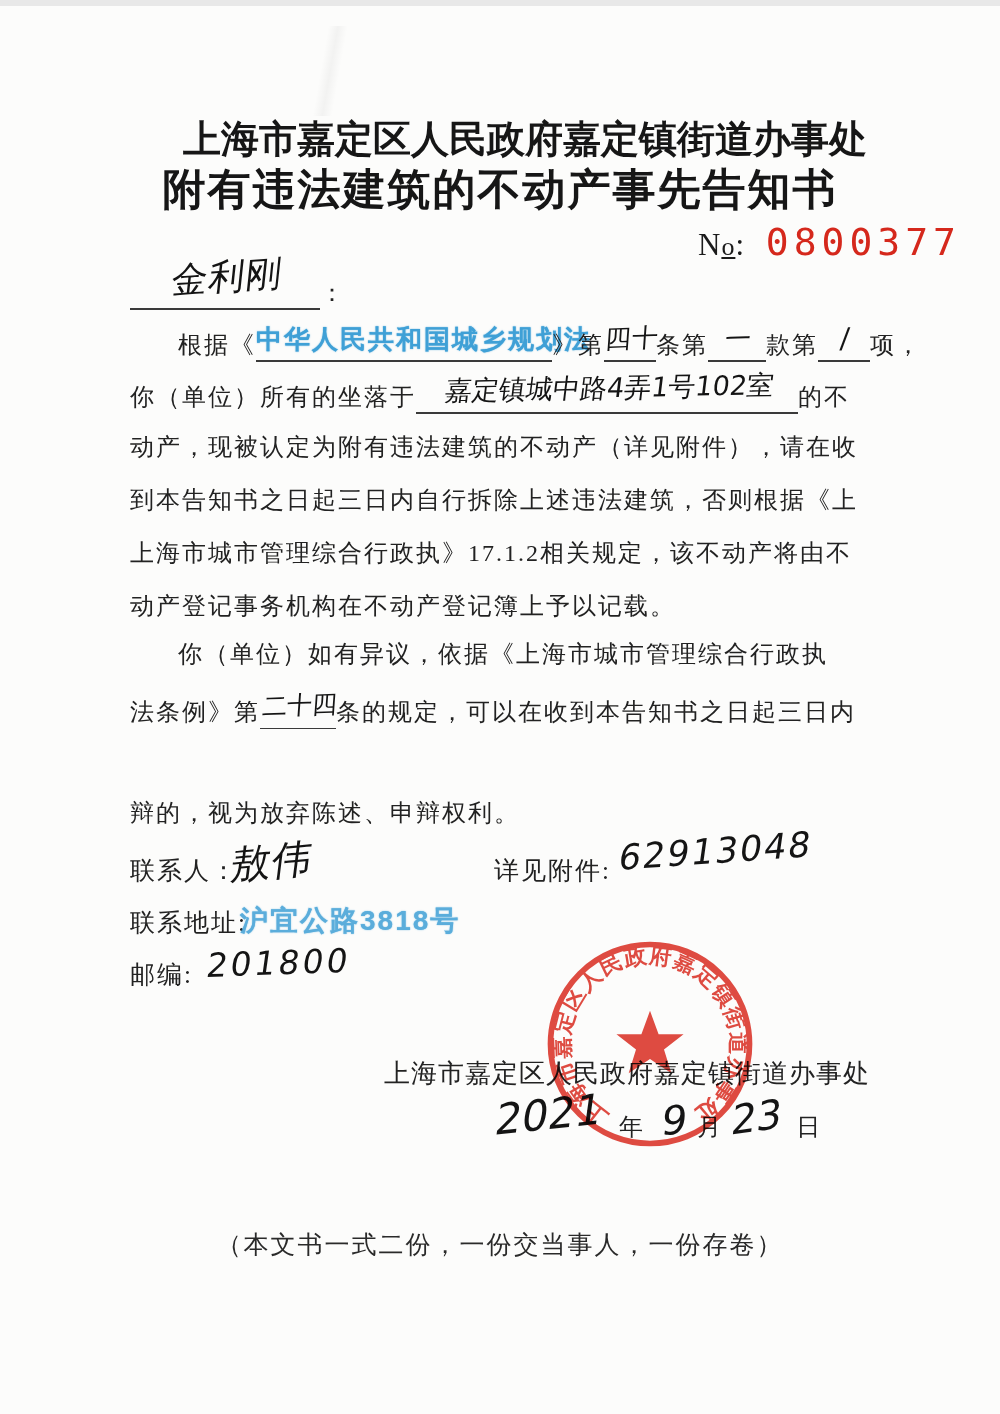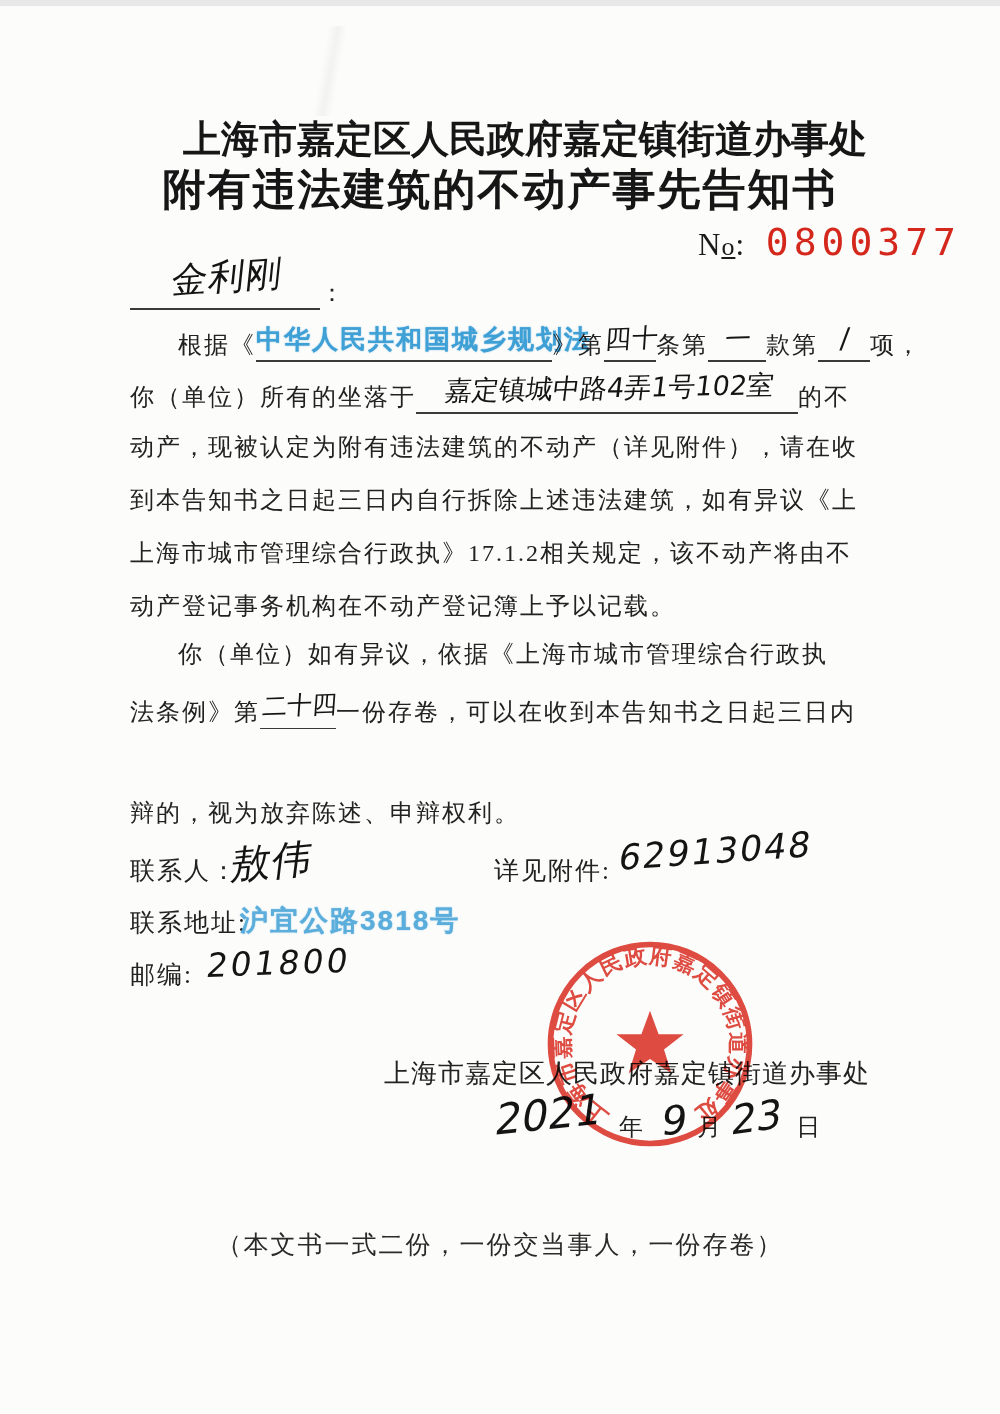--- a/index.html
+++ b/index.html
@@ -107,28 +107,28 @@
 
   <div class="line indent" style="top:316px;">
     <span>根据《</span><span class="blank" style="width:296px;height:38px;"><span class="stampblue" style="font-size:26px;">中华人民共和国城乡规划法</span></span><span>》第</span><span class="blank" style="width:52px;height:38px;"><span class="hw" style="font-size:26px;">四十</span></span><span>条第</span><span class="blank" style="width:58px;height:38px;"><span class="hw" style="font-size:26px;">一</span></span><span>款第</span><span class="blank" style="width:52px;height:38px;"><span class="hw" style="font-size:28px;">∕</span></span><span>项，</span>
   </div>
 
   <div class="line" style="top:368px;">
     <span>你（单位）所有的坐落于</span><span class="blank" style="width:382px;height:38px;"><span class="hw" style="font-size:27px;letter-spacing:0;transform:rotate(-1deg) skewX(-8deg);">嘉定镇城中路4弄1号102室</span></span><span>的不</span>
   </div>
 
   <div class="line" style="top:424px;">动产，现被认定为附有违法建筑的不动产（详见附件），请在收</div>
-  <div class="line" style="top:477px;">到本告知书之日起三日内自行拆除上述违法建筑，如有异议《上</div>
+  <div class="line" style="top:477px;">到本告知书之日起三日内自行拆除上述违法建筑，否则根据《上</div>
   <div class="line" style="top:530px;">上海市城市管理综合行政执》17.1.2相关规定，该不动产将由不</div>
   <div class="line" style="top:583px;">动产登记事务机构在不动产登记簿上予以记载。</div>
 
   <div class="line indent" style="top:631px;">你（单位）如有异议，依据《上海市城市管理综合行政执</div>
 
   <div class="line" style="top:684px;">
-    <span>法条例》第</span><span class="blank" style="width:76px;height:38px;border-bottom-width:1px;"><span class="hw" style="font-size:25px;letter-spacing:0;">二十四</span></span><span>一份存卷，可以在收到本告知书之日起三日内</span>
+    <span>法条例》第</span><span class="blank" style="width:76px;height:38px;border-bottom-width:1px;"><span class="hw" style="font-size:25px;letter-spacing:0;">二十四</span></span><span>条的规定，可以在收到本告知书之日起三日内</span>
   </div>
 
 
   <div class="line" style="top:790px;">辩的，视为放弃陈述、申辩权利。</div>
 
   <div class="abs label" style="top:848px;left:130px;">联系人：</div>
   <div class="abs" style="top:832px;left:228px;">
     <span class="hw" style="font-size:40px;transform:rotate(-5deg) skewX(-12deg);">敖伟</span>
   </div>
   <div class="abs label" style="top:848px;left:494px;">详见附件:</div>

